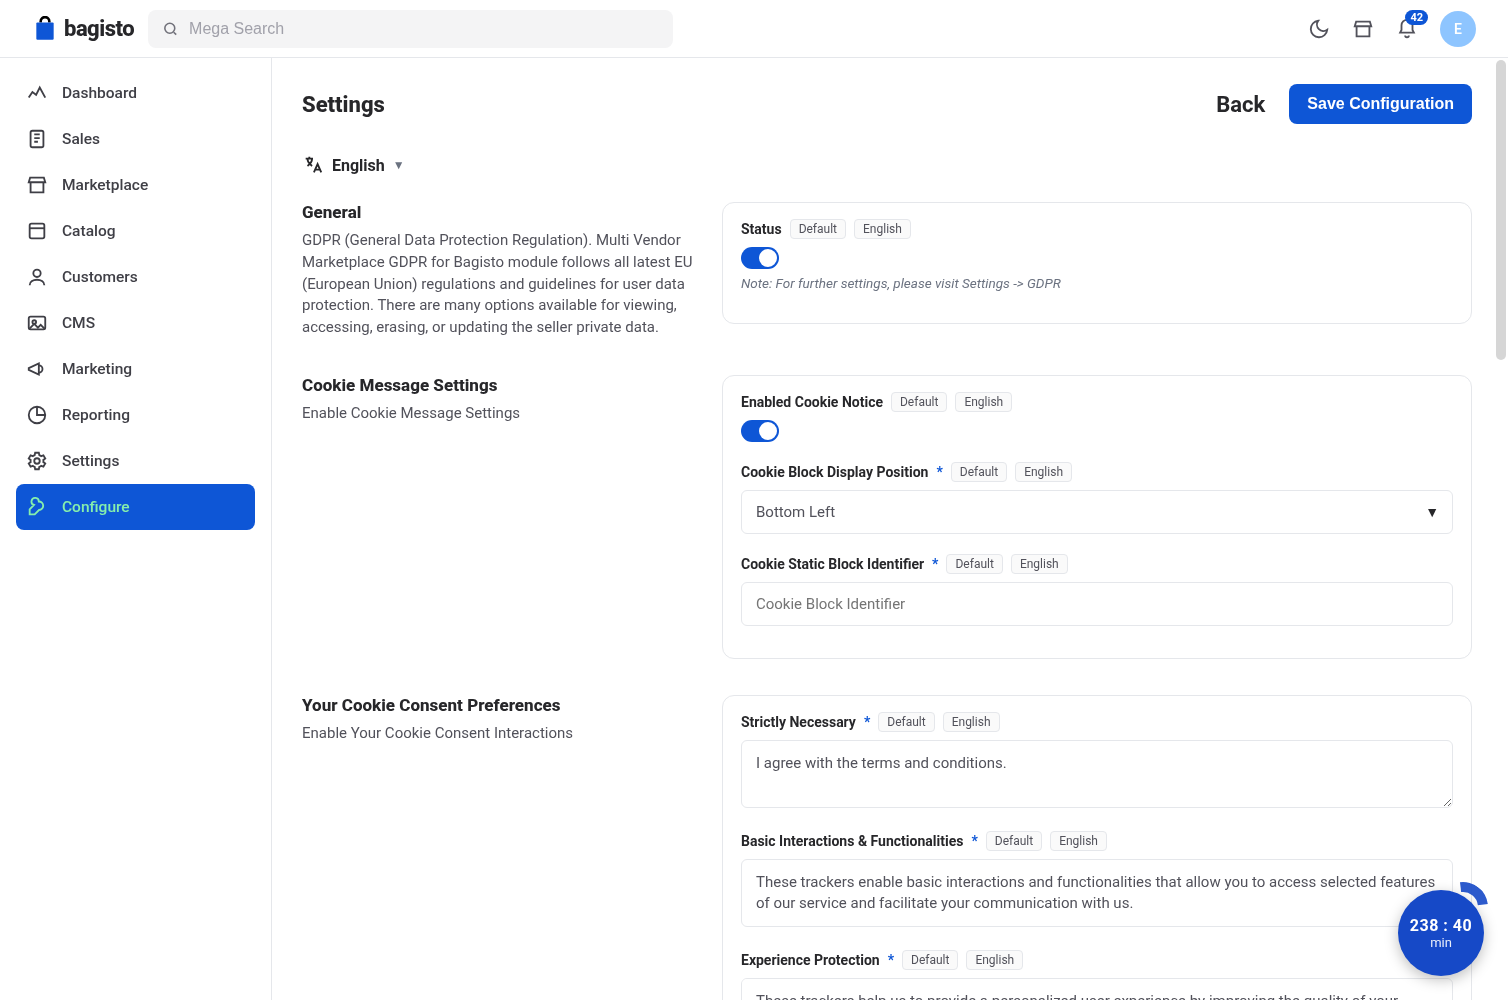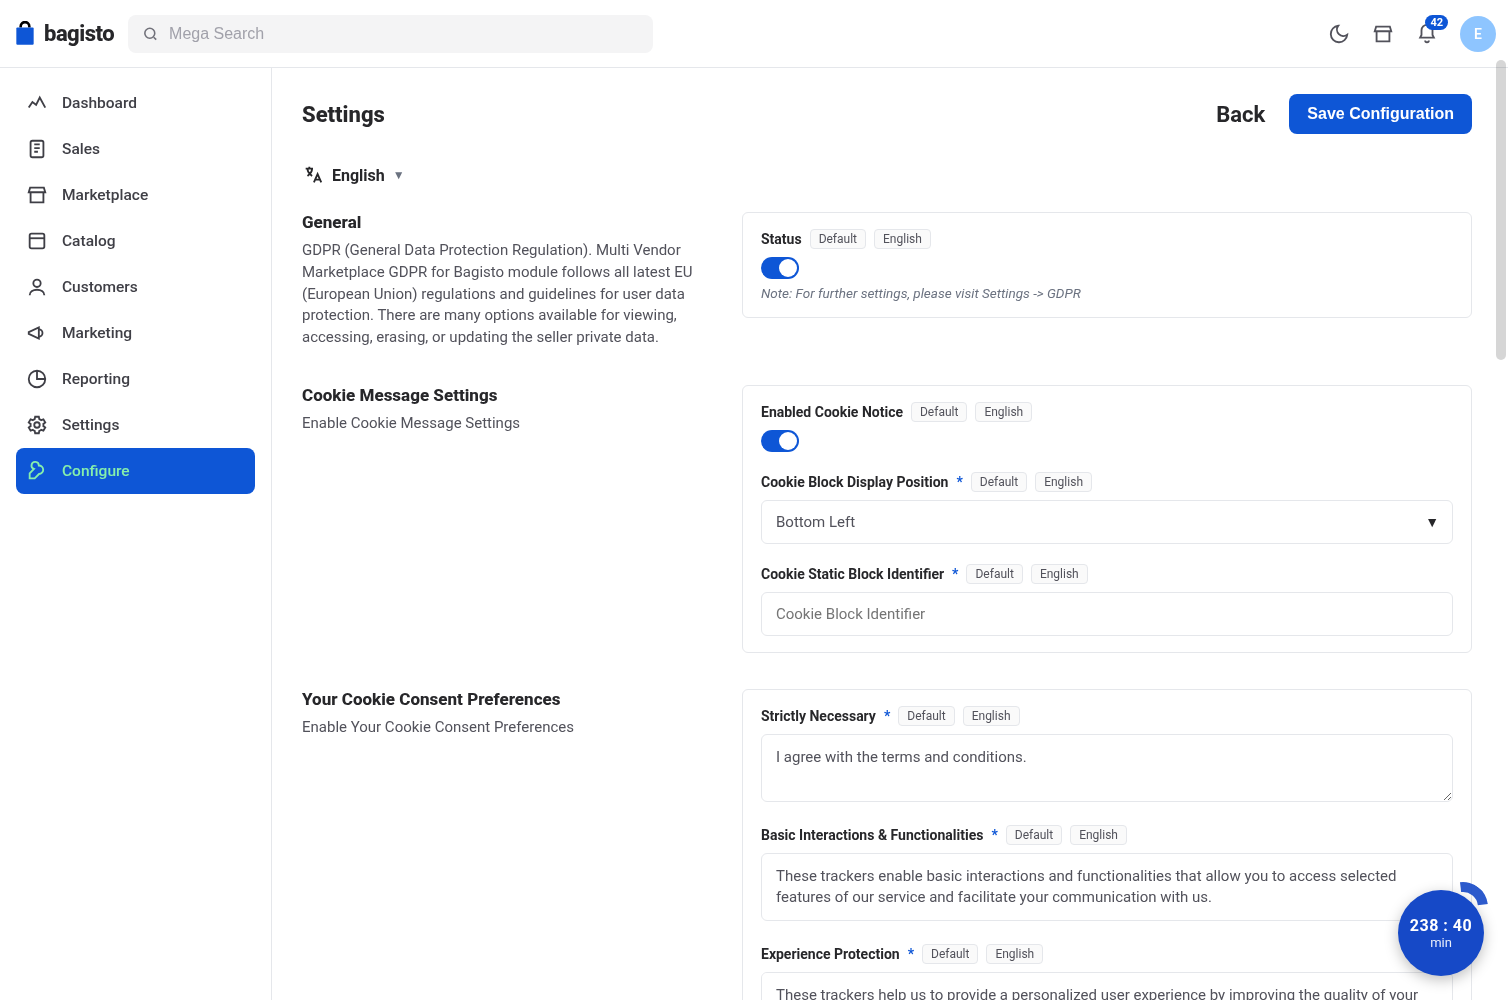--- a/index.html
+++ b/index.html
@@ -1,17 +1,17 @@
 <!DOCTYPE html>
 <html><head>
 <meta charset="utf-8">
 <style>
 * { box-sizing: border-box; margin: 0; padding: 0; }
 body { font-family: -apple-system, BlinkMacSystemFont, "Segoe UI", Roboto, sans-serif; color: #27272a; background: #fff; font-size: 14px; }
-.topbar { display: flex; align-items: center; height: 68px; border-bottom: 1px solid #e5e7eb; padding: 0 12px; gap: 14px; }
+.topbar { display: flex; align-items: center; height: 58px; border-bottom: 1px solid #e5e7eb; padding: 0 32px; gap: 14px; }
 .logo { display: flex; align-items: center; gap: 6px; font-weight: 800; font-size: 22px; letter-spacing: -0.5px; }
 .logo-mark { width: 26px; height: 26px; }
 .search-wrap { flex: 0 0 auto; width: 525px; }
 .search { display: flex; align-items: center; gap: 10px; background: #f4f4f5; border-radius: 8px; padding: 10px 14px; color: #71717a; }
 .search input { border: none; background: transparent; outline: none; font-size: 16px; width: 100%; color: #52525b; }
 .search input::placeholder { color: #a1a1aa; }
 .top-spacer { flex: 1; }
 .top-actions { display: flex; align-items: center; gap: 22px; }
 .icon-btn { position: relative; color: #52525b; cursor: pointer; display: flex; align-items: center; }
 .badge { position: absolute; top: -8px; right: -10px; background: #0e56d6; color: #fff; font-size: 11px; font-weight: 700; border-radius: 10px; padding: 1px 5px; }
@@ -26,26 +26,26 @@
 .main { flex: 1; padding: 26px 30px 40px 30px; max-width: 1230px; }
 .page-head { display: flex; align-items: center; justify-content: space-between; margin-bottom: 30px; }
 .page-title { font-size: 22px; font-weight: 800; color: #27272a; }
 .head-actions { display: flex; align-items: center; gap: 24px; }
 .back-link { font-weight: 700; color: #27272a; font-size: 22px; cursor: pointer; }
 .btn-primary { background: #0e56d6; color: #fff; border: none; border-radius: 8px; padding: 11px 18px; font-size: 16px; font-weight: 700; cursor: pointer; }
 
 .lang-switch { display: inline-flex; align-items: center; gap: 8px; font-weight: 700; font-size: 16px; color: #27272a; margin-bottom: 26px; cursor: pointer; }
 .lang-switch .chev { color: #6b7280; font-size: 12px; }
 
-.section-row { display: flex; gap: 20px; margin-bottom: 36px; }
+.section-row { display: flex; margin-bottom: 36px; }
 .section-left { flex: 0 0 420px; }
 .section-left h3 { font-size: 17px; font-weight: 800; margin-bottom: 8px; color: #27272a; }
 .section-left p { color: #52525b; font-size: 15px; line-height: 1.45; }
 .section-right { flex: 1; }
-.card { border: 1px solid #e5e7eb; border-radius: 6px; padding: 16px 18px 16px 18px; background: #fff; }
+.card { border: 1px solid #e5e7eb; border-radius: 12px; padding: 16px 18px 32px 18px; background: #fff; }
 
 .field { margin-bottom: 20px; }
 .field:last-child { margin-bottom: 0; }
 .field-label-row { display: flex; align-items: center; gap: 8px; margin-bottom: 8px; flex-wrap: wrap; }
 .field-label { font-weight: 700; font-size: 14px; color: #27272a; }
 .req { color: #0e56d6; font-weight: 700; }
 .chip { font-size: 12px; color: #52525b; border: 1px solid #e5e7eb; background: #fafafa; border-radius: 4px; padding: 2px 8px; }
 .note { font-style: italic; color: #6b7280; font-size: 13.5px; margin-top: 6px; }
 
 .toggle { width: 38px; height: 22px; border-radius: 11px; background: #0e56d6; position: relative; cursor: pointer; }
@@ -143,20 +143,28 @@
     </div>
     <div class="nav-item">
       <svg width="22" height="22" viewBox="0 0 24 24" fill="none" stroke="currentColor" stroke-width="2">
           <circle cx="12" cy="8" r="4"></circle>
           <path d="M4 21c0-4 4-6 8-6s8 2 8 6"></path>
         </svg>
       <span>Customers</span>
     </div>
     <div class="nav-item">
       <svg width="22" height="22" viewBox="0 0 24 24" fill="none" stroke="currentColor" stroke-width="2">
+          <rect x="3" y="5" width="18" height="14" rx="2"></rect>
+          <circle cx="9" cy="11" r="2"></circle>
+          <path d="m3 19 6-6 4 4 3-3 5 5"></path>
+        </svg>
+      <span>CMS</span>
+    </div>
+    <div class="nav-item">
+      <svg width="22" height="22" viewBox="0 0 24 24" fill="none" stroke="currentColor" stroke-width="2">
           <path d="M3 11v2l11 5V6L3 11Z"></path>
           <path d="M14 8a4 4 0 0 1 0 8"></path>
         </svg>
       <span>Marketing</span>
     </div>
     <div class="nav-item">
       <svg width="22" height="22" viewBox="0 0 24 24" fill="none" stroke="currentColor" stroke-width="2">
           <circle cx="12" cy="12" r="9"></circle>
           <path d="M12 3v9h9"></path>
         </svg>
@@ -255,21 +263,21 @@
             <input class="input" type="text" placeholder="Cookie Block Identifier" style="">
           </div>
         </div>
       </div>
     </div>
 
     
     <div class="section-row">
       <div class="section-left">
         <h3>Your Cookie Consent Preferences</h3>
-        <p>Enable Your Cookie Consent Preferences</p>
+        <p>Enable Your Cookie Consent Interactions</p>
       </div>
       <div class="section-right">
         <div class="card">
           <div class="field">
             <div class="field-label-row">
               <span class="field-label">Strictly Necessary</span>
               <span class="req">*</span>
               <span class="chip">Default</span>
               <span class="chip">English</span>
             </div>

